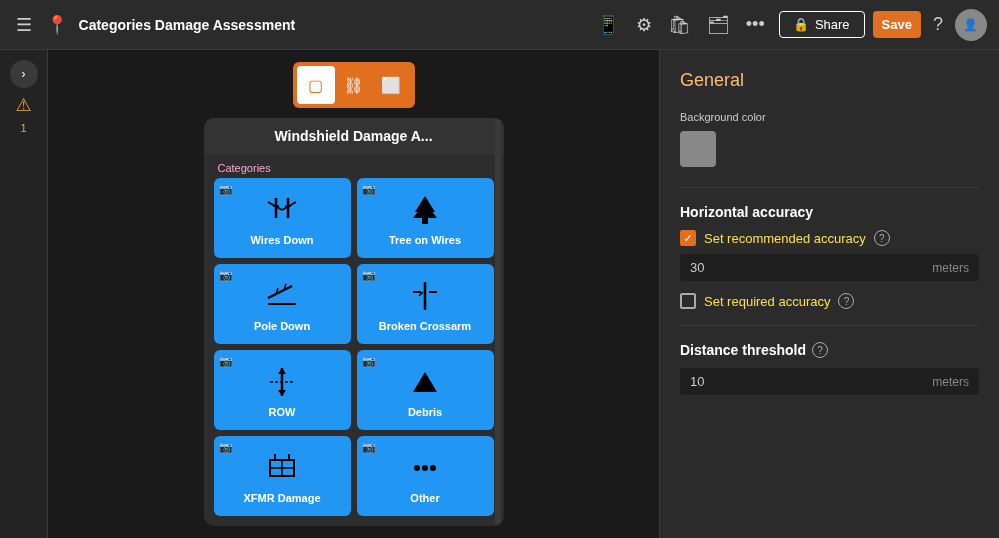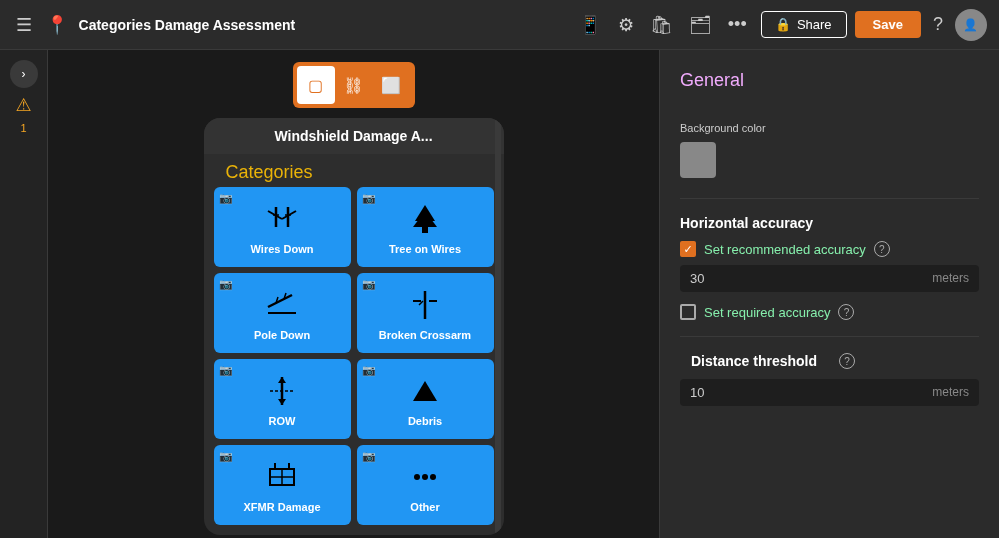--- a/index.html
+++ b/index.html
@@ -67,21 +67,21 @@
       cursor: pointer;
       font-size: 13px;
       display: flex;
       align-items: center;
       gap: 5px;
     }
     .save-btn {
       background: #e07020;
       border: none;
       color: #fff;
-      padding: 6px 18px;
+      padding: 6px 9px;
       border-radius: 4px;
       cursor: pointer;
       font-size: 13px;
       font-weight: 600;
     }
     .avatar-circle {
       width: 32px;
       height: 32px;
       border-radius: 50%;
       background: #888;
@@ -171,21 +171,21 @@
       justify-content: center;
     }
     .preview-tool-btn.active {
       background: #fff;
       color: #e07020;
     }
 
     
     .app-preview {
       background: #2d2d2d;
-      border-radius: 16px;
+      border-radius: 10px;
       width: 300px;
       margin-top: 10px;
       overflow: hidden;
       position: relative;
     }
     .app-preview-scrollbar {
       position: absolute;
       right: 3px;
       top: 0;
       bottom: 0;
@@ -195,23 +195,23 @@
     }
     .app-preview-header {
       background: #333;
       padding: 10px 14px;
       font-size: 14px;
       font-weight: 600;
       color: #fff;
       text-align: center;
     }
     .categories-label {
-      padding: 8px 22px 4px;
-      font-size: 18px;
-      color: #eab308;
+      padding: 8px 14px 4px;
+      font-size: 11px;
+      color: #f9a8d4;
     }
     .categories-grid {
       display: grid;
       grid-template-columns: 1fr 1fr;
       gap: 6px;
       padding: 0 10px 10px;
     }
     .category-item {
       background: #2196f3;
       border-radius: 6px;
@@ -245,22 +245,22 @@
       width: 340px;
       background: #2b2b2b;
       border-left: 1px solid #3a3a3a;
       padding: 20px 20px;
       overflow-y: auto;
       flex-shrink: 0;
     }
     .panel-title {
       font-size: 18px;
       font-weight: 300;
-      color: #f0abfc;
-      margin-bottom: 31px;
+      color: #fdba74;
+      margin-bottom: 20px;
     }
     .section-label {
       font-size: 11px;
       color: #ccc;
       margin-bottom: 8px;
       font-weight: 500;
     }
     .color-swatch {
       width: 36px;
       height: 36px;
@@ -300,37 +300,38 @@
       background: #e07020;
       border-color: #e07020;
     }
     .checkbox-custom.checked::after {
       content: '✓';
       color: #fff;
       font-size: 11px;
     }
     .checkbox-label {
       font-size: 13px;
-      color: #86efac;
+      color: #fde047;
     }
     .help-icon {
       width: 16px;
       height: 16px;
       border-radius: 50%;
       border: 1.5px solid #aaa;
       color: #aaa;
       font-size: 10px;
       display: flex;
       align-items: center;
       justify-content: center;
       cursor: pointer;
       flex-shrink: 0;
     }
     .input-row {
       display: flex;
+      align-items: center;
       background: #1e1e1e;
       border-radius: 4px;
       padding: 6px 10px;
       margin-bottom: 12px;
     }
     .input-val {
       flex: 1;
       background: transparent;
       border: none;
       color: #ccc;
@@ -512,21 +513,21 @@
     </div>
 
     <div class="checkbox-row">
       <div class="checkbox-custom"></div>
       <span class="checkbox-label">Set required accuracy</span>
       <div class="help-icon">?</div>
     </div>
 
     <hr class="divider">
 
-    <div style="display:flex; align-items:center; gap:22px; margin-bottom:10px;margin-left:11px;">
+    <div style="display:flex; align-items:center; gap:6px; margin-bottom:10px;">
       <span class="section-title" style="margin-bottom:0;">Distance threshold</span>
       <div class="help-icon">?</div>
     </div>
 
     <div class="input-row">
       <input type="text" class="input-val" value="10" style="">
       <span class="input-unit">meters</span>
     </div>
 
   </div>

